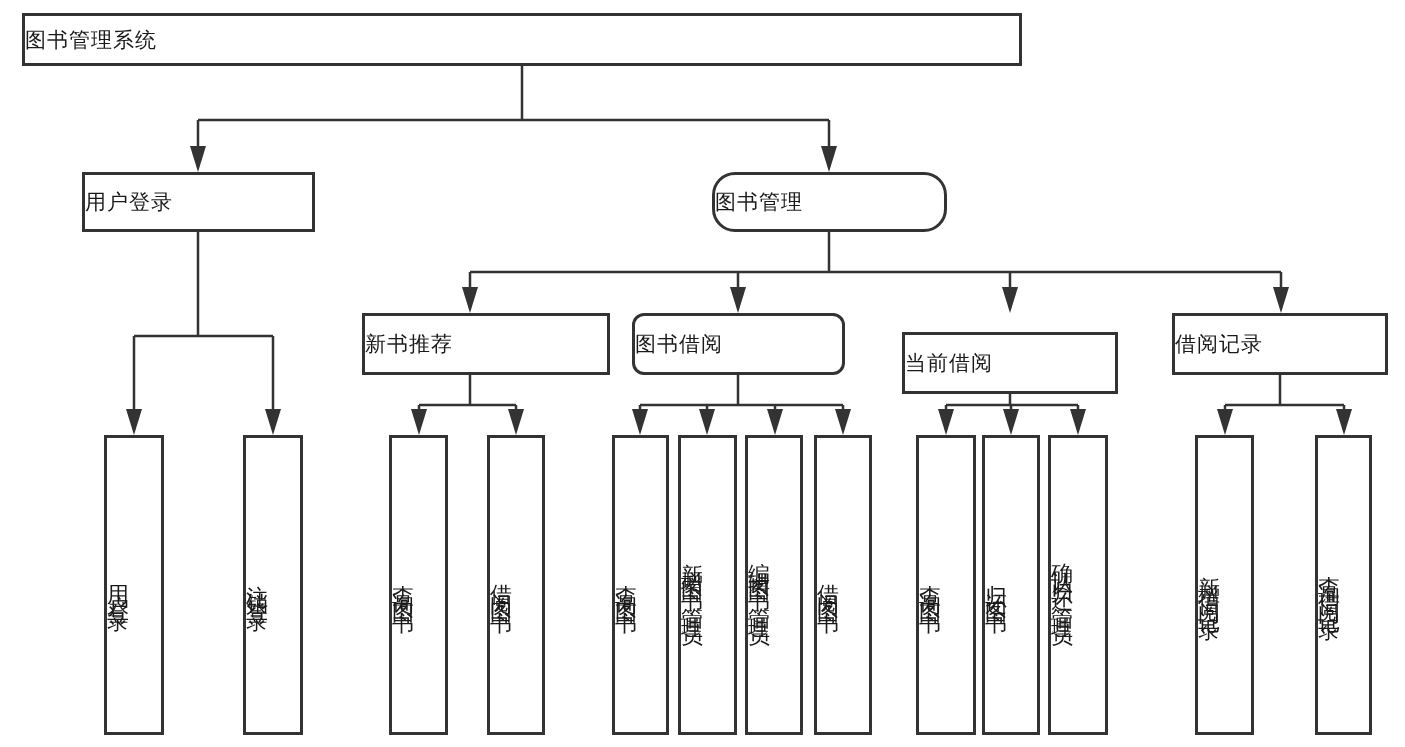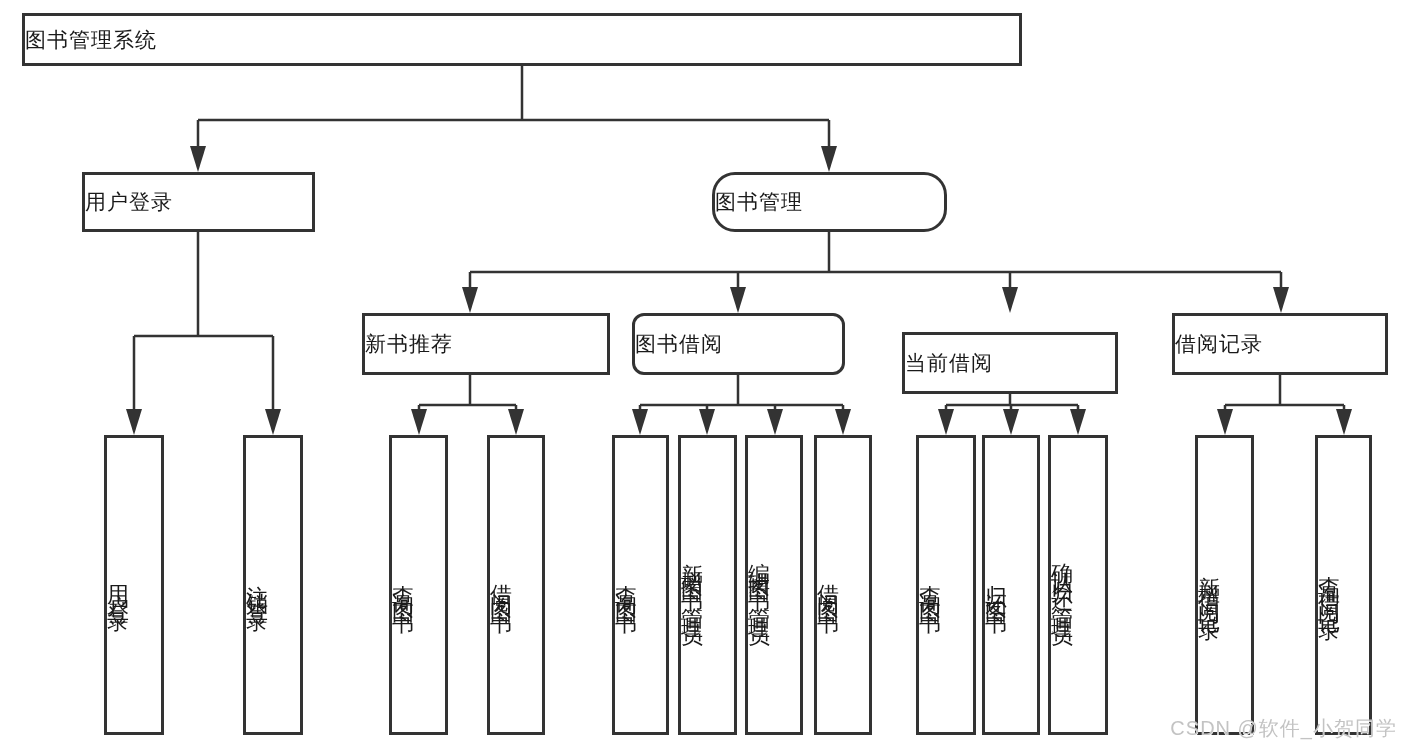--- a/index.html
+++ b/index.html
@@ -148,15 +148,14 @@
     <span>确认归还（管理员）</span>
   </div>
 
   <div class="box vbox" style="left:1195px;top:435px;width:59px;height:300px;">
     <span>新增借阅记录</span>
   </div>
   <div class="box vbox" style="left:1315px;top:435px;width:57px;height:300px;">
     <span>查询借阅记录</span>
   </div>
 
-  <div class="watermark">CSDN @软件_小贺同学</div>
 
 </div>
 
 </body></html>

